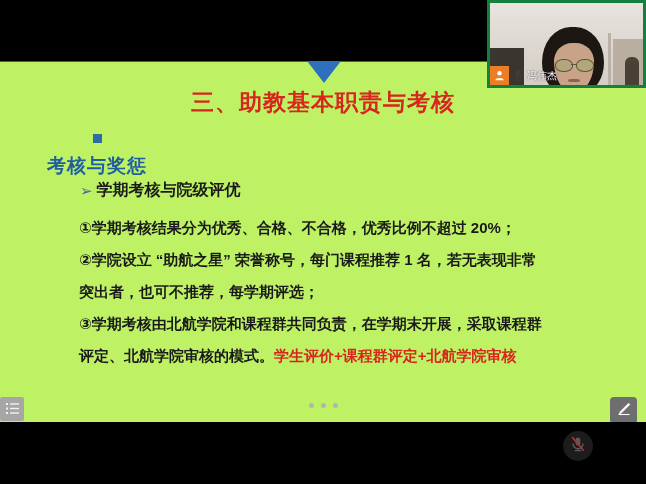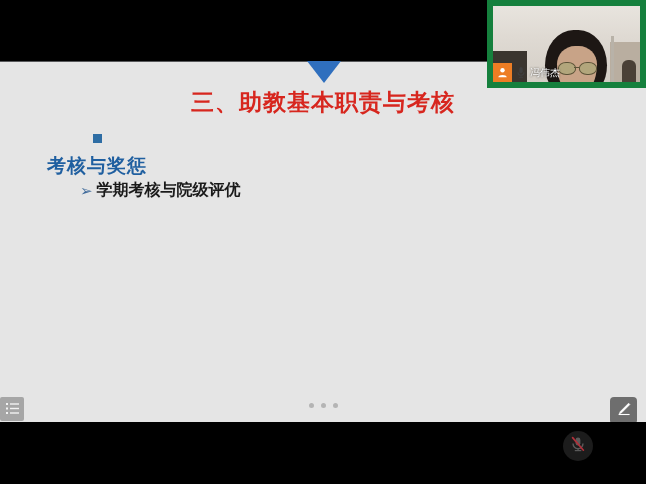--- a/index.html
+++ b/index.html
@@ -21,21 +21,21 @@
     background: #000000;
   }
 
   
   .slide {
     position: absolute;
     left: 0;
     top: 61px;
     width: 646px;
     height: 361px;
-    background: #e5e5e5;
+    background: #bef264;
     overflow: hidden;
   }
 
   .slide-top-edge {
     position: absolute;
     left: 0; top: 0;
     width: 646px;
     height: 1px;
     background: #58595b;
   }
@@ -171,21 +171,21 @@
 
   
   .video-tile {
     position: absolute;
     left: 487px;
     top: 0px;
     width: 159px;
     height: 88px;
     overflow: hidden;
     background: #cfc9c1;
-    border: 6px solid #15803d;
+    border: 3px solid #15803d;
     box-sizing: border-box;
   }
   .vt-wall {
     position: absolute;
     left: 0; top: 0;
     width: 100%; height: 100%;
     background: linear-gradient(180deg,#e8e4de 0%, #dfdad3 40%, #d4cec6 100%);
   }
   .vt-dark-left {
     position: absolute;
@@ -312,20 +312,27 @@
     <div class="l1">
       <span class="l1-bullet"></span>
       <span class="l1-text">考核与奖惩</span>
     </div>
 
     <div class="l2">
       <span class="l2-arrow">➢</span>
       <span class="l2-text">学期考核与院级评优</span>
     </div>
 
+    <div class="body-block">
+      <div class="para">①学期考核结果分为优秀、合格、不合格，优秀比例不超过 20%；</div>
+      <div class="para">②学院设立 “助航之星” 荣誉称号，每门课程推荐 1 名，若无表现非常</div>
+      <div class="para">突出者，也可不推荐，每学期评选；</div>
+      <div class="para">③学期考核由北航学院和课程群共同负责，在学期末开展，采取课程群</div>
+      <div class="para"><span>评定、北航学院审核的模式。</span><span class="hl">学生评价+课程群评定+北航学院审核</span></div>
+    </div>
 
     <div class="ctrl-left">
       <span>
         <svg width="13" height="11" viewBox="0 0 13 11">
           <rect x="0" y="0" width="2" height="2" fill="#f2f2f2"></rect>
           <rect x="4" y="0.3" width="9" height="1.4" fill="#f2f2f2"></rect>
           <rect x="0" y="4.5" width="2" height="2" fill="#f2f2f2"></rect>
           <rect x="4" y="4.8" width="9" height="1.4" fill="#f2f2f2"></rect>
           <rect x="0" y="9" width="2" height="2" fill="#f2f2f2"></rect>
           <rect x="4" y="9.3" width="9" height="1.4" fill="#f2f2f2"></rect>

